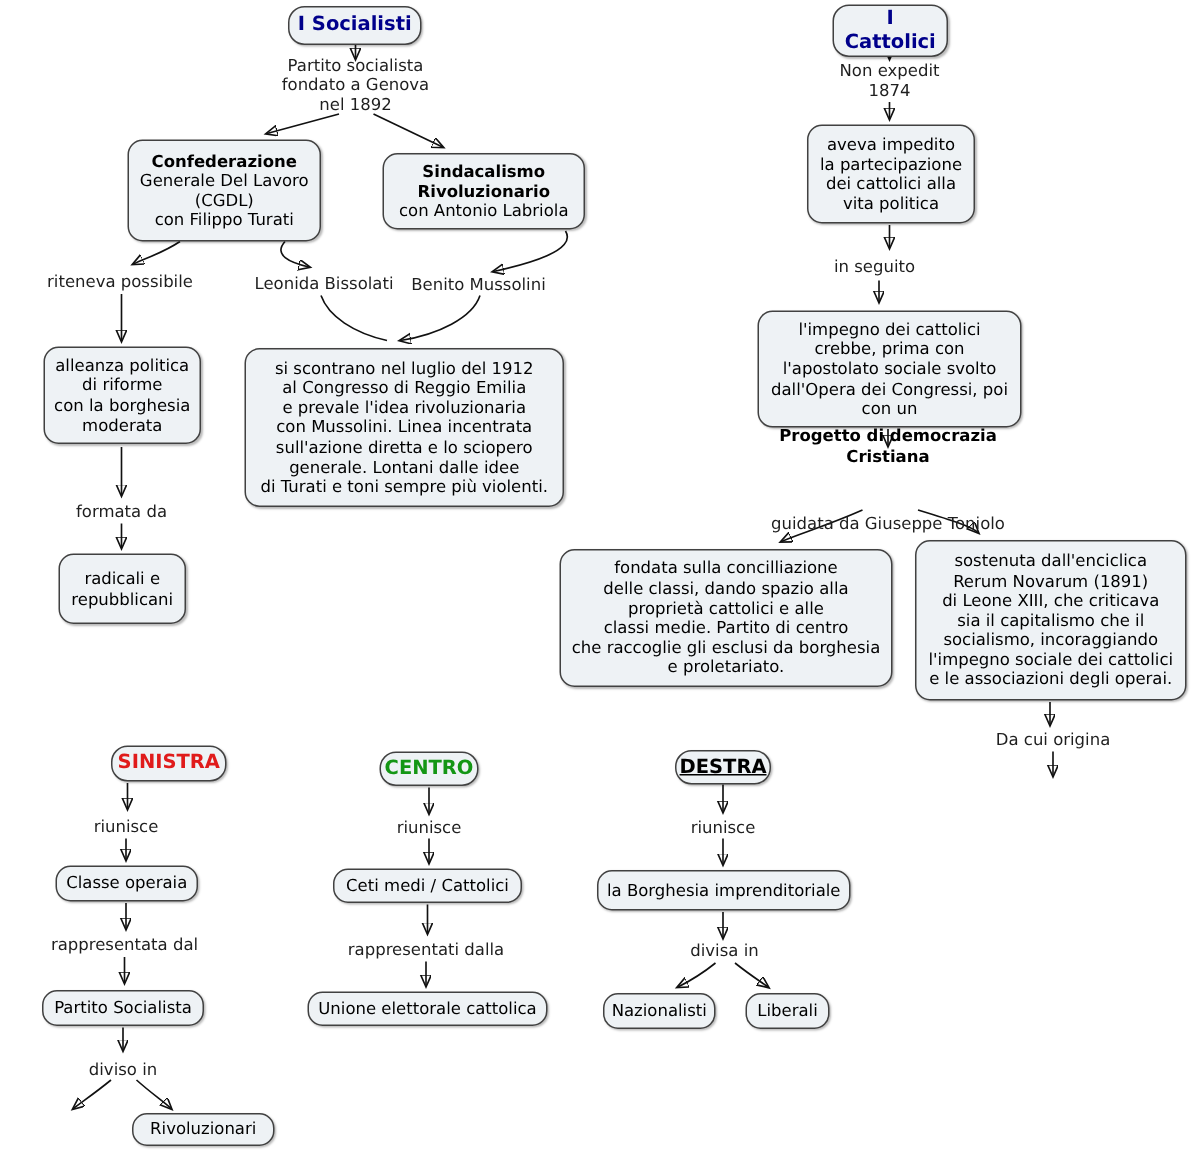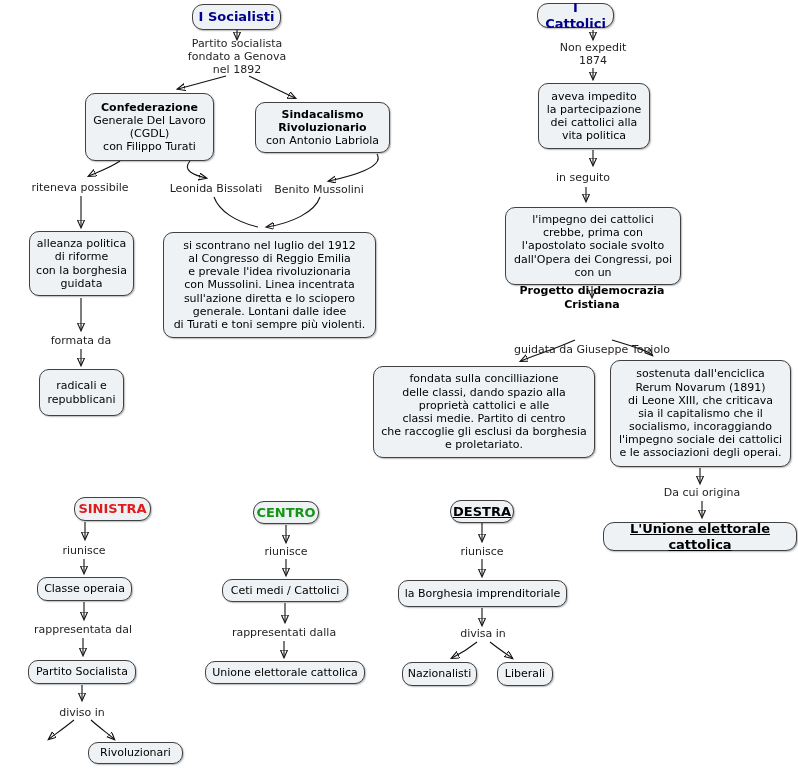--- a/index.html
+++ b/index.html
@@ -96,33 +96,33 @@
 Rivoluzionario</span><span class="bdy">con Antonio Labriola</span></div>
   </div>
 
   <div class="label" style="left:80px;top:188px">riteneva possibile</div>
   <div class="label" style="left:216px;top:189px">Leonida Bissolati</div>
   <div class="label" style="left:319px;top:190px">Benito Mussolini</div>
 
   <div class="node" style="left:29px;top:231px;width:105px;height:65px">alleanza politica
 di riforme
 con la borghesia
-guidata</div>
+moderata</div>
   <div class="label" style="left:81px;top:341px">formata da</div>
   <div class="node" style="left:39px;top:369px;width:85px;height:47px">radicali e
 repubblicani</div>
   <div class="node" style="left:163px;top:232px;width:213px;height:106px">si scontrano nel luglio del 1912
 al Congresso di Reggio Emilia
 e prevale l'idea rivoluzionaria
 con Mussolini. Linea incentrata
 sull'azione diretta e lo sciopero
 generale. Lontani dalle idee
 di Turati e toni sempre più violenti.</div>
 
-  <div class="node hdr blue" style="left:537px;top:3px;width:77px;height:25px">I Cattolici</div>
+  <div class="node hdr blue" style="left:555px;top:3px;width:77px;height:35px">I Cattolici</div>
   <div class="label" style="left:593px;top:54px">Non expedit
 1874</div>
   <div class="node" style="left:538px;top:83px;width:112px;height:66px">aveva impedito
 la partecipazione
 dei cattolici alla
 vita politica</div>
   <div class="label" style="left:583px;top:178px">in seguito</div>
   <div class="node" style="left:505px;top:207px;width:176px;height:78px">l'impegno dei cattolici
 crebbe, prima con
 l'apostolato sociale svolto
@@ -141,21 +141,20 @@
 che raccoglie gli esclusi da borghesia
 e proletariato.</div>
   <div class="node" style="left:610px;top:360px;width:181px;height:107px">sostenuta dall'enciclica
 Rerum Novarum (1891)
 di Leone XIII, che criticava
 sia il capitalismo che il
 socialismo, incoraggiando
 l'impegno sociale dei cattolici
 e le associazioni degli operai.</div>
   <div class="label" style="left:702px;top:493px">Da cui origina</div>
-  <div class="node hdr black" style="left:603px;top:522px;width:194px;height:29px">L'Unione elettorale cattolica</div>
 
   <div class="node hdr red" style="left:47px;top:497px;width:77px;height:24px">SINISTRA</div>
   <div class="label" style="left:84px;top:551px">riunisce</div>
   <div class="node" style="left:37px;top:577px;width:95px;height:24px">Classe operaia</div>
   <div class="label" style="left:83px;top:630px">rappresentata dal</div>
   <div class="node" style="left:28px;top:660px;width:108px;height:24px">Partito Socialista</div>
   <div class="label" style="left:82px;top:713px">diviso in</div>
   <div class="node" style="left:2px;top:780px;width:64px;height:22px">Riformisti</div>
   <div class="node" style="left:88px;top:742px;width:95px;height:22px">Rivoluzionari</div>
 

